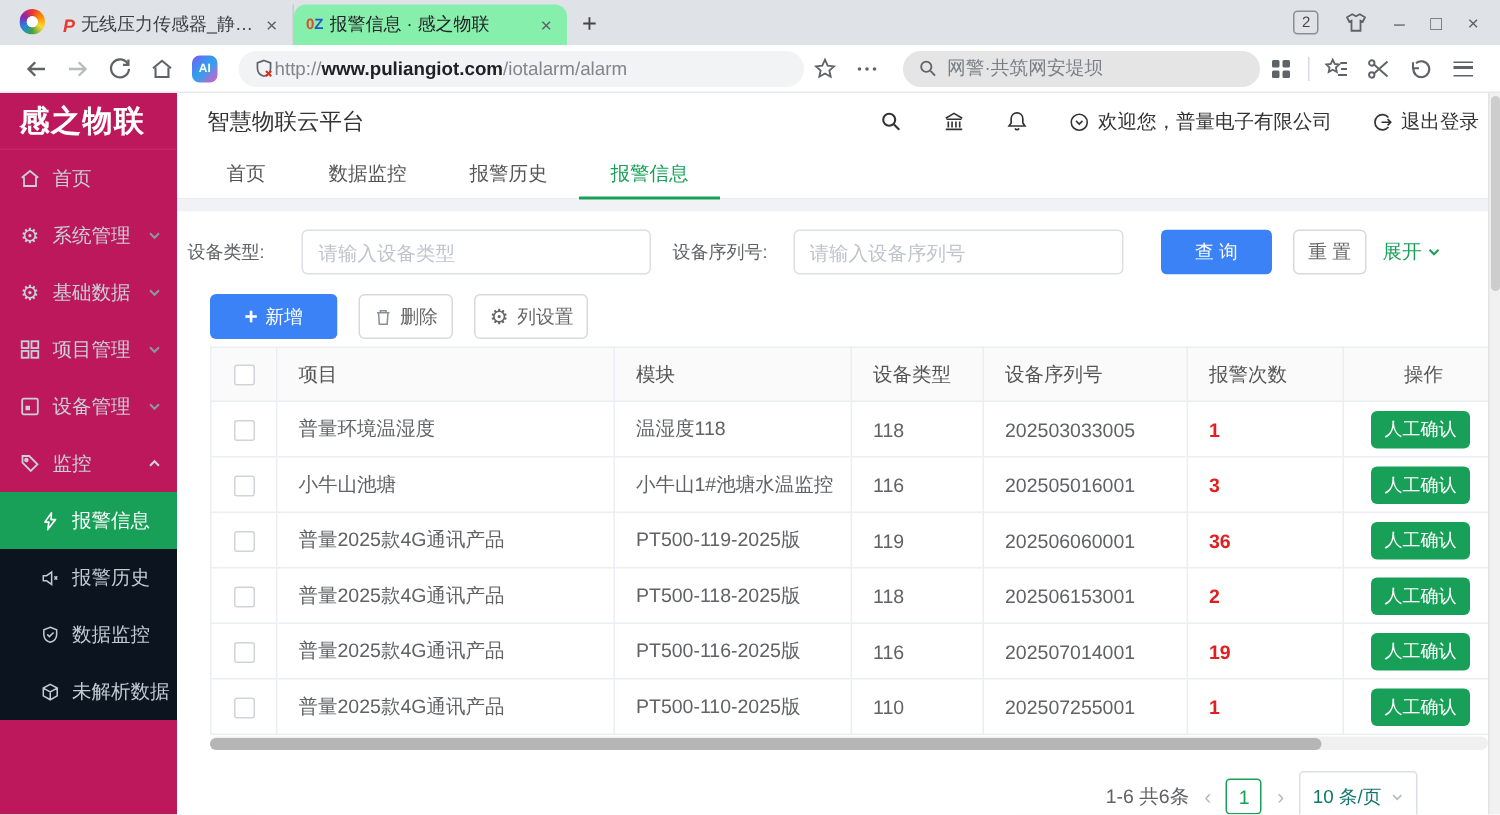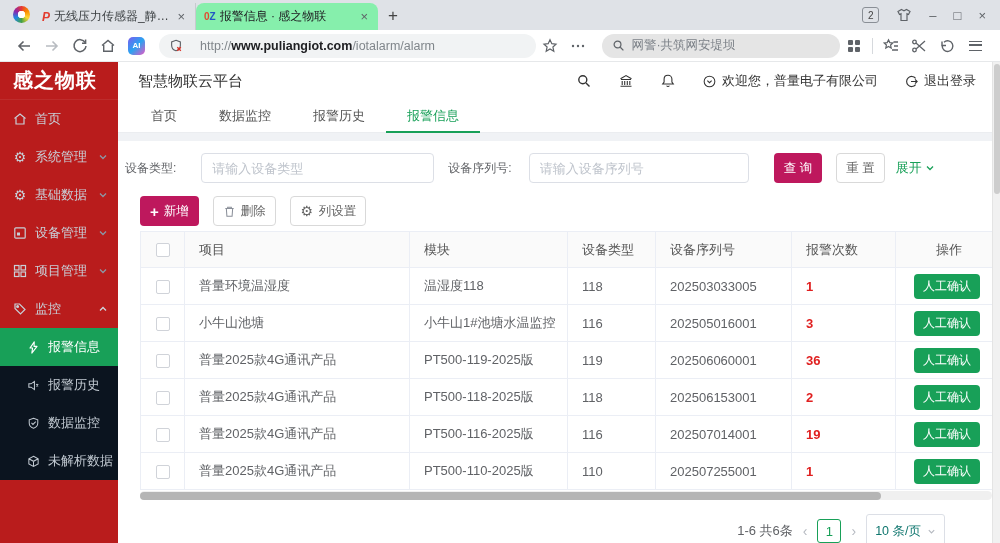--- a/index.html
+++ b/index.html
@@ -23,58 +23,58 @@
   .newtab { font-size:17px; color:#444; margin-left:10px; margin-bottom:4px; }
   .win-controls { position:absolute; right:0; top:0; height:30px; display:flex; align-items:center; gap:17px; padding-right:14px; color:#5f6368; }
   .tab-badge { width:17px; height:16px; border:1px solid #8a8f96; border-radius:3px; font-size:10px; display:flex; align-items:center; justify-content:center; color:#444; }
   .wc { font-size:13px; color:#5f6368; }
 
   .toolbar { height:32px; background:#fff; display:flex; align-items:center; padding:0 10px; border-bottom:1px solid #e6e8ea; }
   .tool-ic { width:16px; height:16px; margin:0 6px; flex:none; }
   .ai-badge { width:18px; height:18px; border-radius:5px; margin:0 6px; background:linear-gradient(135deg,#7b5cf0,#2aa3f0,#e857c3);
     color:#fff; font-size:8px; font-weight:bold; display:flex; align-items:center; justify-content:center; }
   .url-pill { width:398px; height:24px; background:#f1f3f4; border-radius:12px; display:flex; align-items:center; padding:0 10px; margin-left:8px; }
-  .url-text { font-size:12.5px; color:#80868b; white-space:nowrap; margin-left:17px; }
+  .url-text { font-size:12.5px; color:#80868b; white-space:nowrap; margin-left:0; }
   .url-text .host { color:#202124; font-weight:bold; }
   .search-pill { width:250px; height:24px; background:#e5e5e5; border-radius:12px; display:flex; align-items:center; padding:0 10px; margin-left:10px; }
   .search-pill span { color:#7b8087; font-size:12.5px; margin-left:6px; }
   .vsep { width:1px; height:16px; background:#d6d9dd; margin:0 4px; }
   .burger { width:14px; height:10px; border-top:1.6px solid #5f6368; border-bottom:1.6px solid #5f6368; position:relative; margin:0 8px; }
   .burger::after { content:""; position:absolute; left:0; right:0; top:2.7px; height:1.6px; background:#5f6368; }
 
   
   .page { position:absolute; top:62px; left:0; right:0; bottom:0; display:flex; }
 
-  .sidebar { width:118px; flex:none; background:#b91c1c; color:#c8d0d8; display:flex; flex-direction:column; }
+  .sidebar { width:118px; flex:none; background:#be185d; color:#c8d0d8; display:flex; flex-direction:column; }
   .side-logo { height:38px; display:flex; align-items:center; padding-left:13px; color:#fff; font-size:20px; font-weight:bold; letter-spacing:1px; border-bottom:1px solid rgba(255,255,255,.07); }
   .side-item { height:38px; display:flex; align-items:center; padding-left:13px; font-size:13px; gap:8px; position:relative; }
   .side-item .chev { position:absolute; right:10px; }
   .submenu { background:#0b141f; }
   .sub-item { height:38px; display:flex; align-items:center; padding-left:27px; gap:8px; font-size:13px; color:#c2cad2; }
   .sub-item.active { background:#18a058; color:#fff; }
   .gear-glyph { font-size:14px; line-height:1; width:14px; text-align:center; }
 
   .content { flex:1; display:flex; flex-direction:column; background:#f0f2f5; min-width:0; }
-  .topbar { height:38px; background:#fff; display:flex; align-items:center; padding:0 24px 0 20px; }
+  .topbar { height:38px; background:#fff; display:flex; align-items:center; padding:0 14px 0 20px; }
   .topbar .ptitle { font-size:15px; color:#333; flex:1; }
   .top-ic { width:16px; height:16px; margin-left:26px; }
   .welcome, .logout { display:flex; align-items:center; gap:5px; margin-left:26px; color:#333; font-size:13px; }
 
   .navtabs { height:33px; background:#fff; display:flex; padding-left:12px; border-bottom:1px solid #ebedf0; }
   .navtab { padding:0 21px; display:flex; align-items:center; font-size:13px; color:#555; height:33px; border-bottom:2px solid transparent; }
   .navtab.active { color:#18a058; border-bottom-color:#18a058; }
 
   .panel { flex:1; background:#fff; margin-top:8px; padding-top:12px; overflow:hidden; }
 
   .filter-row { display:flex; align-items:center; height:30px; padding-left:7px; }
   .flabel { color:#606266; font-size:12px; }
   .finput { height:30px; border:1px solid #dcdfe6; border-radius:4px; padding:0 10px; font-size:13px; color:#333; outline:none; font-family:inherit; }
   .finput::placeholder { color:#bfc4cc; }
   .btn { height:30px; border-radius:4px; font-size:12.5px; display:inline-flex; align-items:center; justify-content:center; border:1px solid transparent; font-family:inherit; }
-  .btn-green { background:#be185d; color:#fff; padding:0 9px; }
+  .btn-green { background:#3b82f6; color:#fff; padding:0 22px; }
   .btn-plain { background:#fff; border-color:#d9d9d9; color:#666; padding:0 9px; }
   .expand-link { color:#18a058; display:flex; align-items:center; gap:3px; margin-left:11px; font-size:13px; }
 
   .action-row { display:flex; align-items:center; margin:13px 0 0 22px; gap:14px; }
   .action-row .btn { gap:5px; }
   .plus-ic { font-size:15px; font-weight:bold; line-height:1; }
 
   .tbl-wrap { margin:5px 8px 0 22px; }
   table { border-collapse:collapse; width:852px; table-layout:fixed; }
   th, td { border:1px solid #ebeef5; font-weight:normal; text-align:left; padding:0 0 0 14px; font-size:13px; color:#606266; overflow:hidden; white-space:nowrap; }
@@ -207,36 +207,36 @@
     </div>
     <div class="side-item">
       <span class="gear-glyph">⚙</span>
       <span>基础数据</span>
       <svg class="chev" width="10" height="10" viewBox="0 0 10 10" fill="none" stroke="#8b98a6" stroke-width="1.3">
           <path d="M2 3.5 5 6.5 8 3.5"></path>
         </svg>
     </div>
     <div class="side-item">
       <svg width="14" height="14" viewBox="0 0 14 14" fill="none" stroke="currentColor" stroke-width="1.2">
-          <rect x="1.8" y="1.8" width="10.4" height="10.4" rx="1"></rect>
-          <rect x="4" y="6.5" width="3" height="3" fill="currentColor" stroke="none"></rect>
-        </svg>
-      <span>设备管理</span>
-      <svg class="chev" width="10" height="10" viewBox="0 0 10 10" fill="none" stroke="#8b98a6" stroke-width="1.3">
-          <path d="M2 3.5 5 6.5 8 3.5"></path>
-        </svg>
-    </div>
-    <div class="side-item">
-      <svg width="14" height="14" viewBox="0 0 14 14" fill="none" stroke="currentColor" stroke-width="1.2">
           <rect x="1.5" y="1.5" width="4.5" height="4.5"></rect>
           <rect x="8" y="1.5" width="4.5" height="4.5"></rect>
           <rect x="1.5" y="8" width="4.5" height="4.5"></rect>
           <rect x="8" y="8" width="4.5" height="4.5"></rect>
         </svg>
       <span>项目管理</span>
+      <svg class="chev" width="10" height="10" viewBox="0 0 10 10" fill="none" stroke="#8b98a6" stroke-width="1.3">
+          <path d="M2 3.5 5 6.5 8 3.5"></path>
+        </svg>
+    </div>
+    <div class="side-item">
+      <svg width="14" height="14" viewBox="0 0 14 14" fill="none" stroke="currentColor" stroke-width="1.2">
+          <rect x="1.8" y="1.8" width="10.4" height="10.4" rx="1"></rect>
+          <rect x="4" y="6.5" width="3" height="3" fill="currentColor" stroke="none"></rect>
+        </svg>
+      <span>设备管理</span>
       <svg class="chev" width="10" height="10" viewBox="0 0 10 10" fill="none" stroke="#8b98a6" stroke-width="1.3">
           <path d="M2 3.5 5 6.5 8 3.5"></path>
         </svg>
     </div>
     <div class="side-item">
       <svg width="14" height="14" viewBox="0 0 14 14" fill="none" stroke="currentColor" stroke-width="1.2">
           <path d="M2 2 h4.5 l5.5 5.5 -4.5 4.5 -5.5-5.5 Z"></path>
           <circle cx="4.6" cy="4.6" r="0.9" fill="currentColor"></circle>
         </svg>
       <span>监控</span>

